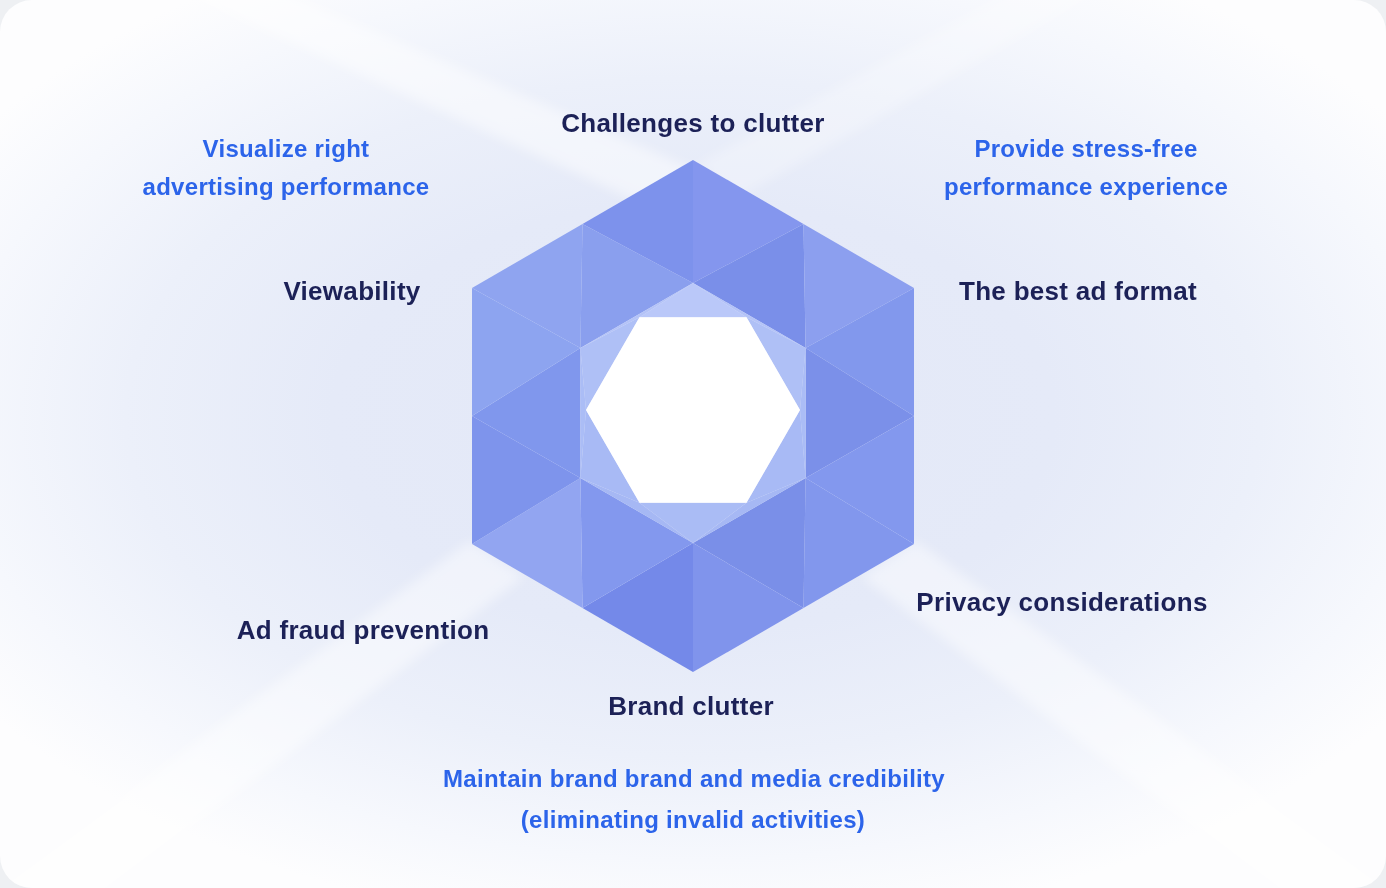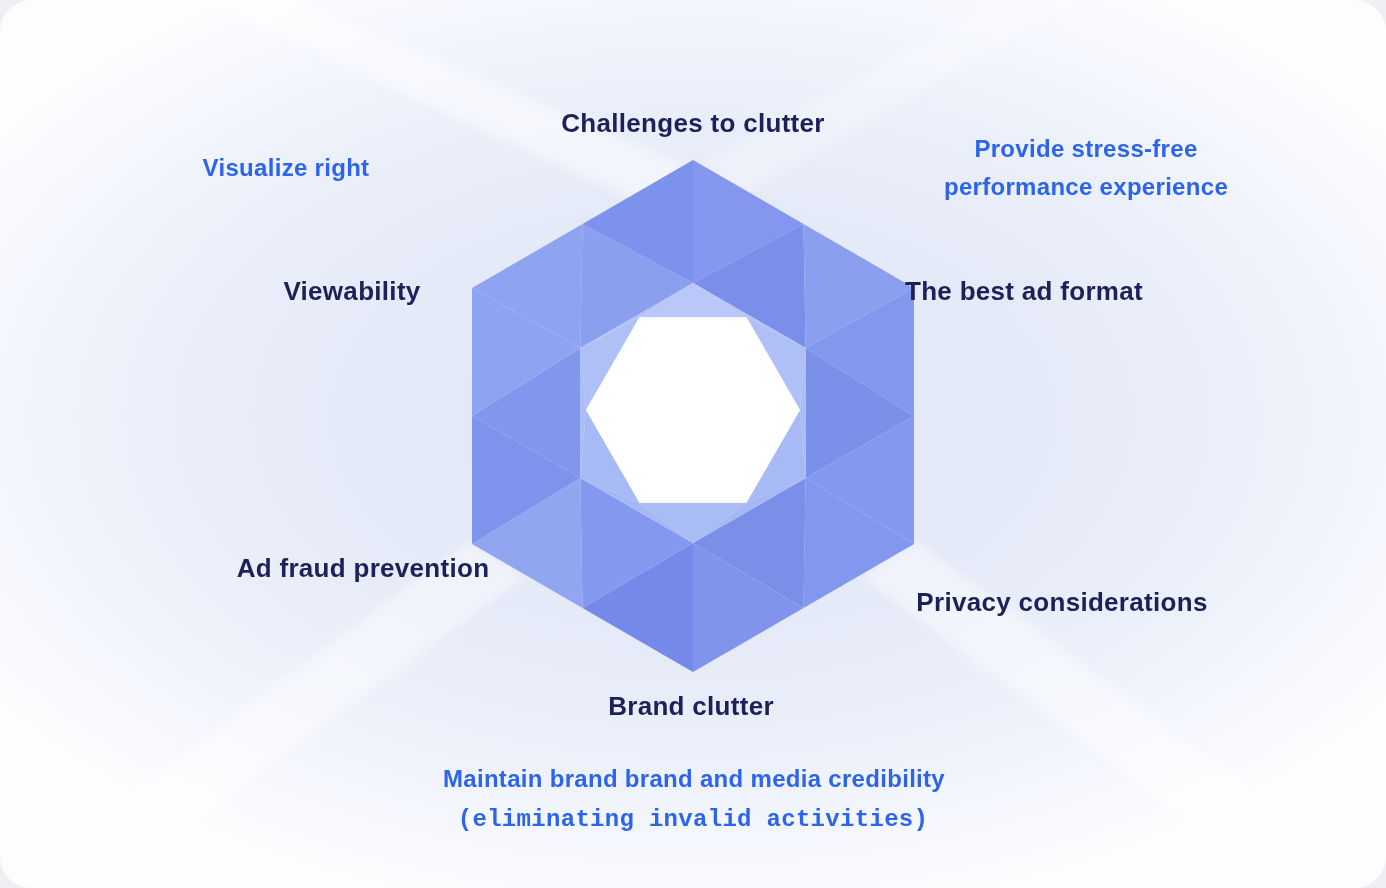--- a/index.html
+++ b/index.html
@@ -30,21 +30,21 @@
     transform:translate(-50%,-50%);
     font-size:24px;font-weight:700;line-height:38px;
     color:var(--heading-blue);
     text-align:center;white-space:nowrap;letter-spacing:.3px;
   }
   .subheading{
     position:absolute;
     transform:translate(-50%,-50%);
     font-size:24px;font-weight:700;line-height:30px;
     color:var(--heading-blue);
-    text-align:center;white-space:nowrap;letter-spacing:.3px;font-family:Liberation Mono, monospace;
+    text-align:center;white-space:nowrap;letter-spacing:.3px;
   }
 </style>
 </head>
 <body>
 
 <div class="stage">
 
   <svg class="gem-svg" width="1386" height="888" viewBox="0 0 1386 888">
     <defs>
       <filter id="soft" x="-30%" y="-30%" width="160%" height="160%">
@@ -99,27 +99,28 @@
       <polygon points="580.4,478 586,410 580.4,348" fill="#abbdf6"></polygon>
       <polygon points="580.4,348 586,410 639.5,317.3" fill="#afc0f6"></polygon>
       <polygon points="580.4,348 639.5,317.3 693,283" fill="#b4c3f7"></polygon>
     </g>
 
     <polygon points="586,410 639.5,317.3 746.5,317.3 800,410 746.5,502.7 639.5,502.7" fill="#ffffff"></polygon>
   </svg>
 
   <div class="label" style="left:693px;top:123px">Challenges to clutter</div>
   <div class="label" style="left:352px;top:291px">Viewability</div>
-  <div class="label" style="left:1024px;top:291px">The best ad format</div>
-  <div class="label" style="left:363px;top:568px">Ad fraud prevention</div>
+  <div class="label" style="left:1078px;top:291px">The best ad format</div>
+  <div class="label" style="left:363px;top:630px">Ad fraud prevention</div>
   <div class="label" style="left:1062px;top:602px">Privacy considerations</div>
   <div class="label" style="left:691px;top:706px">Brand clutter</div>
 
   <div class="heading" style="left:286px;top:168px">
     <div>Visualize right</div>
+    <div>advertising performance</div>
   </div>
 
   <div class="heading" style="left:1086px;top:168px">
     <div>Provide stress-free</div>
     <div>performance experience</div>
   </div>
 
   <div class="heading" style="left:694px;top:779px">Maintain brand brand and media credibility</div>
 
   <div class="subheading" style="left:693px;top:820px">(eliminating invalid activities)</div>

